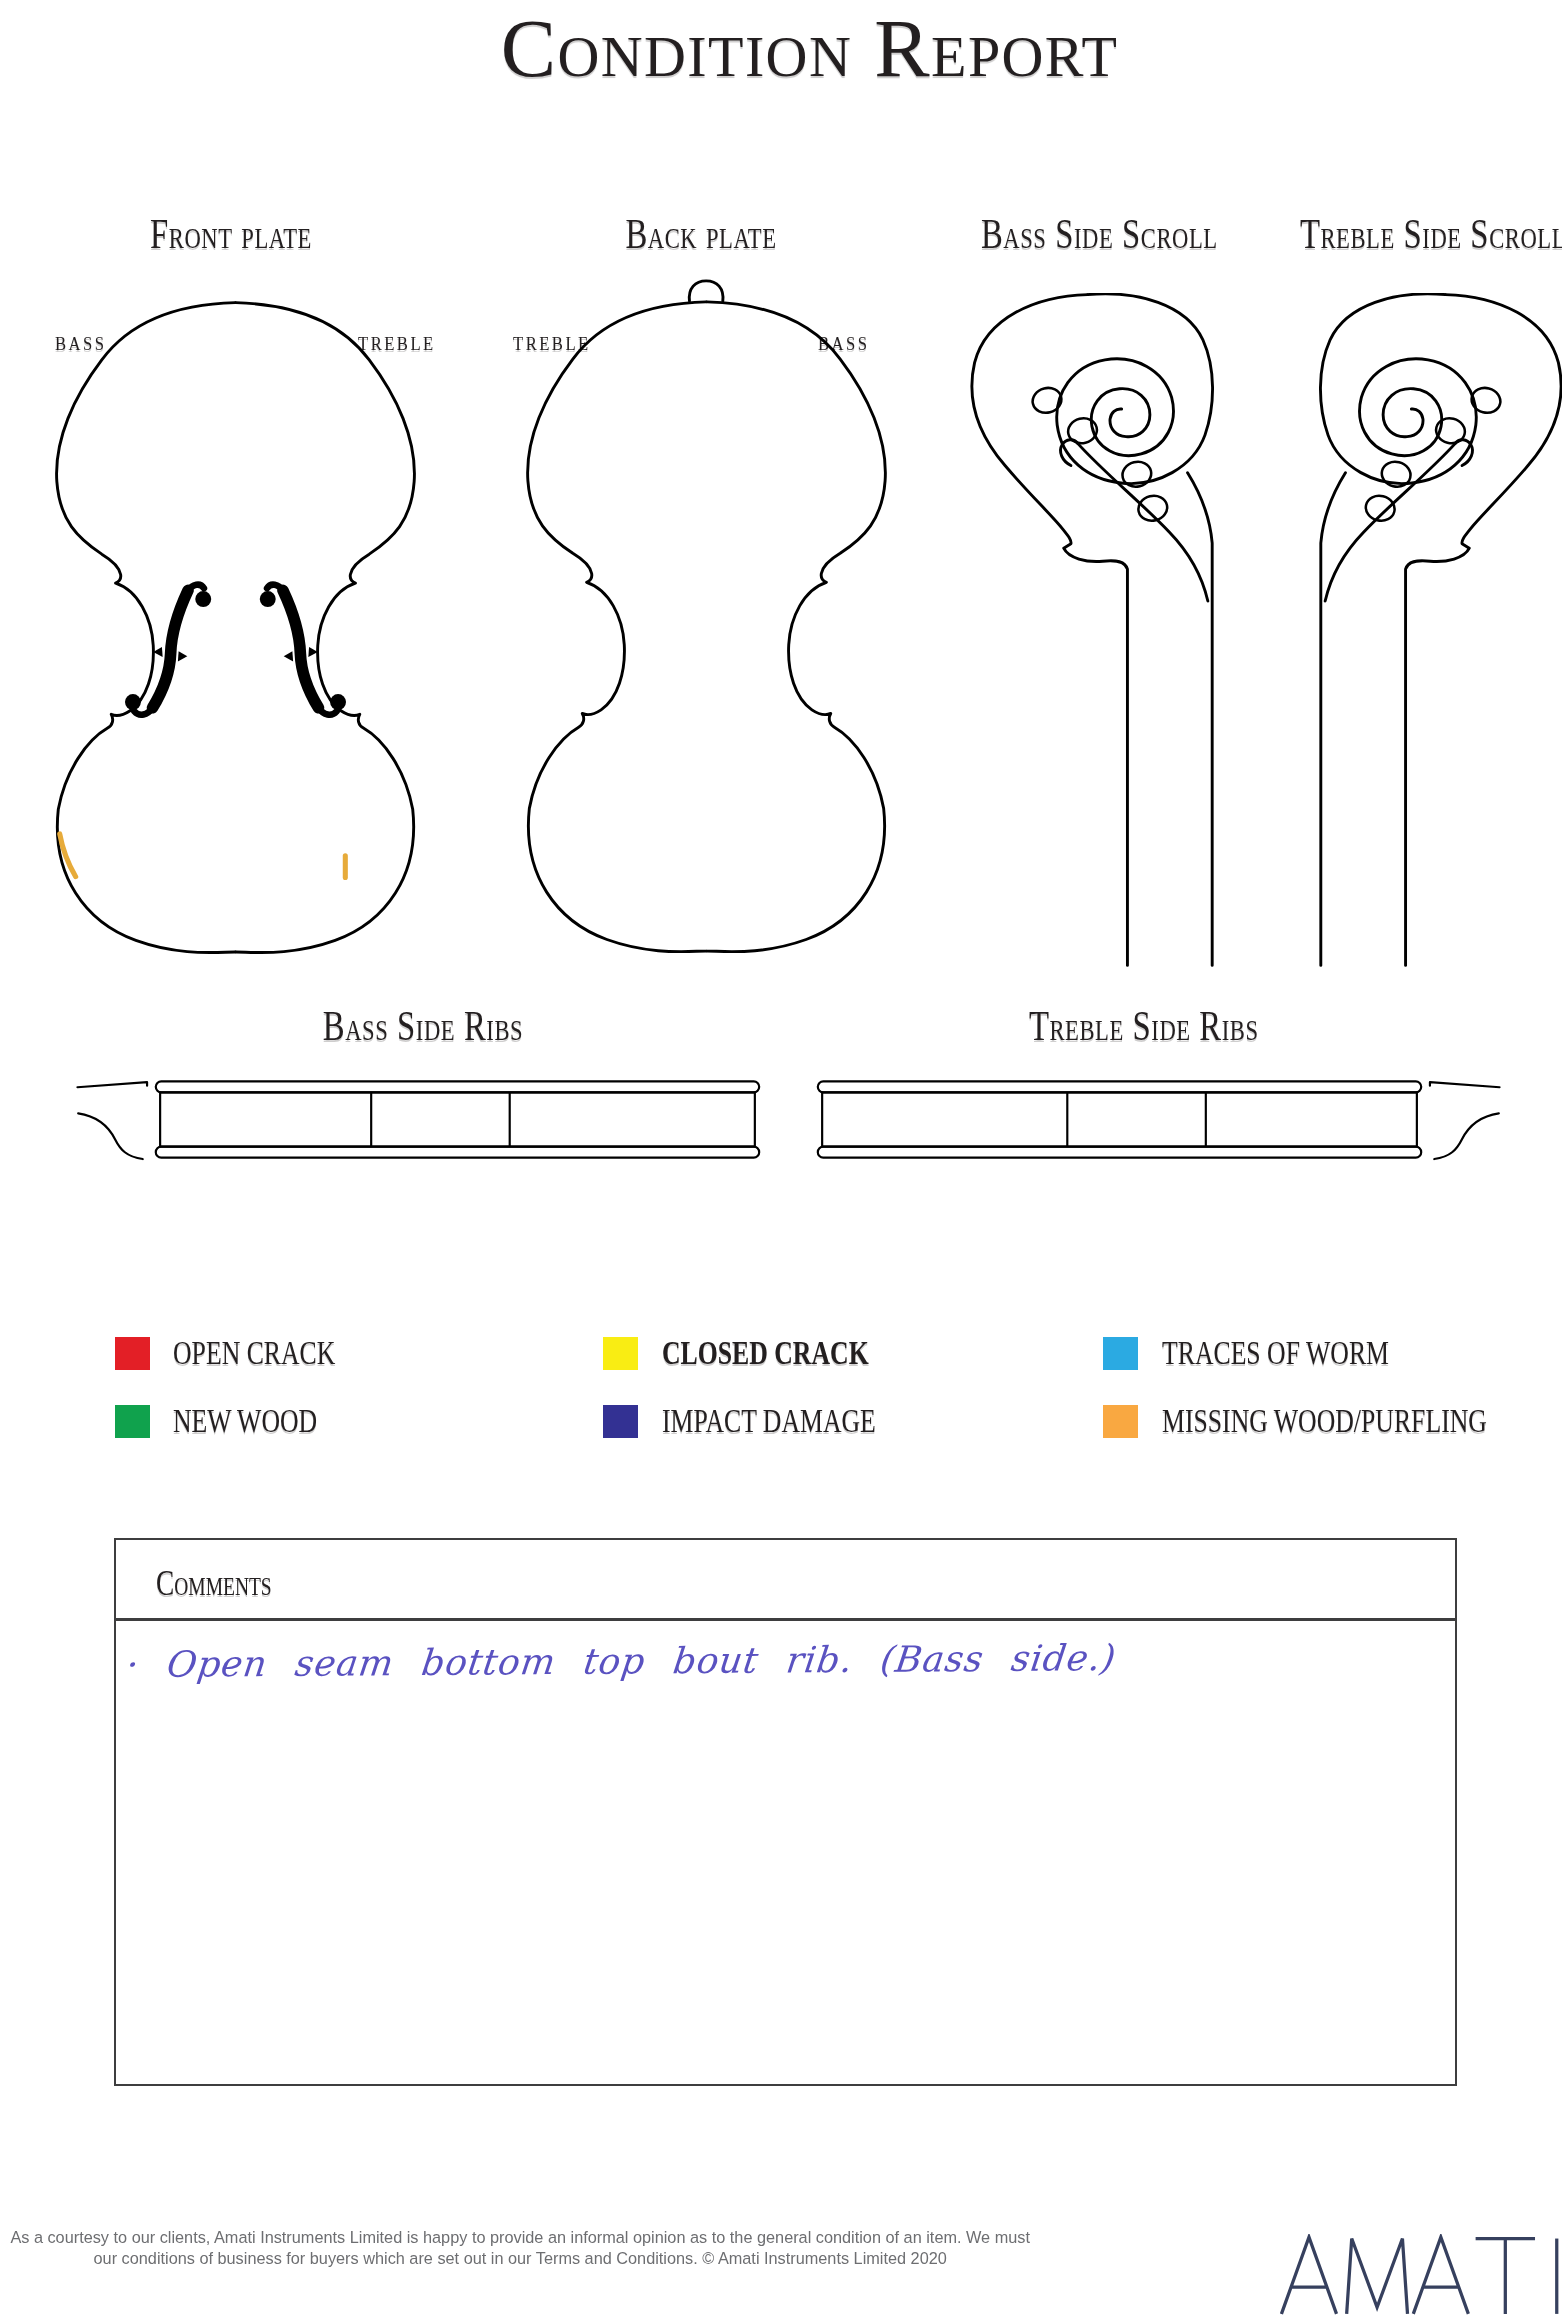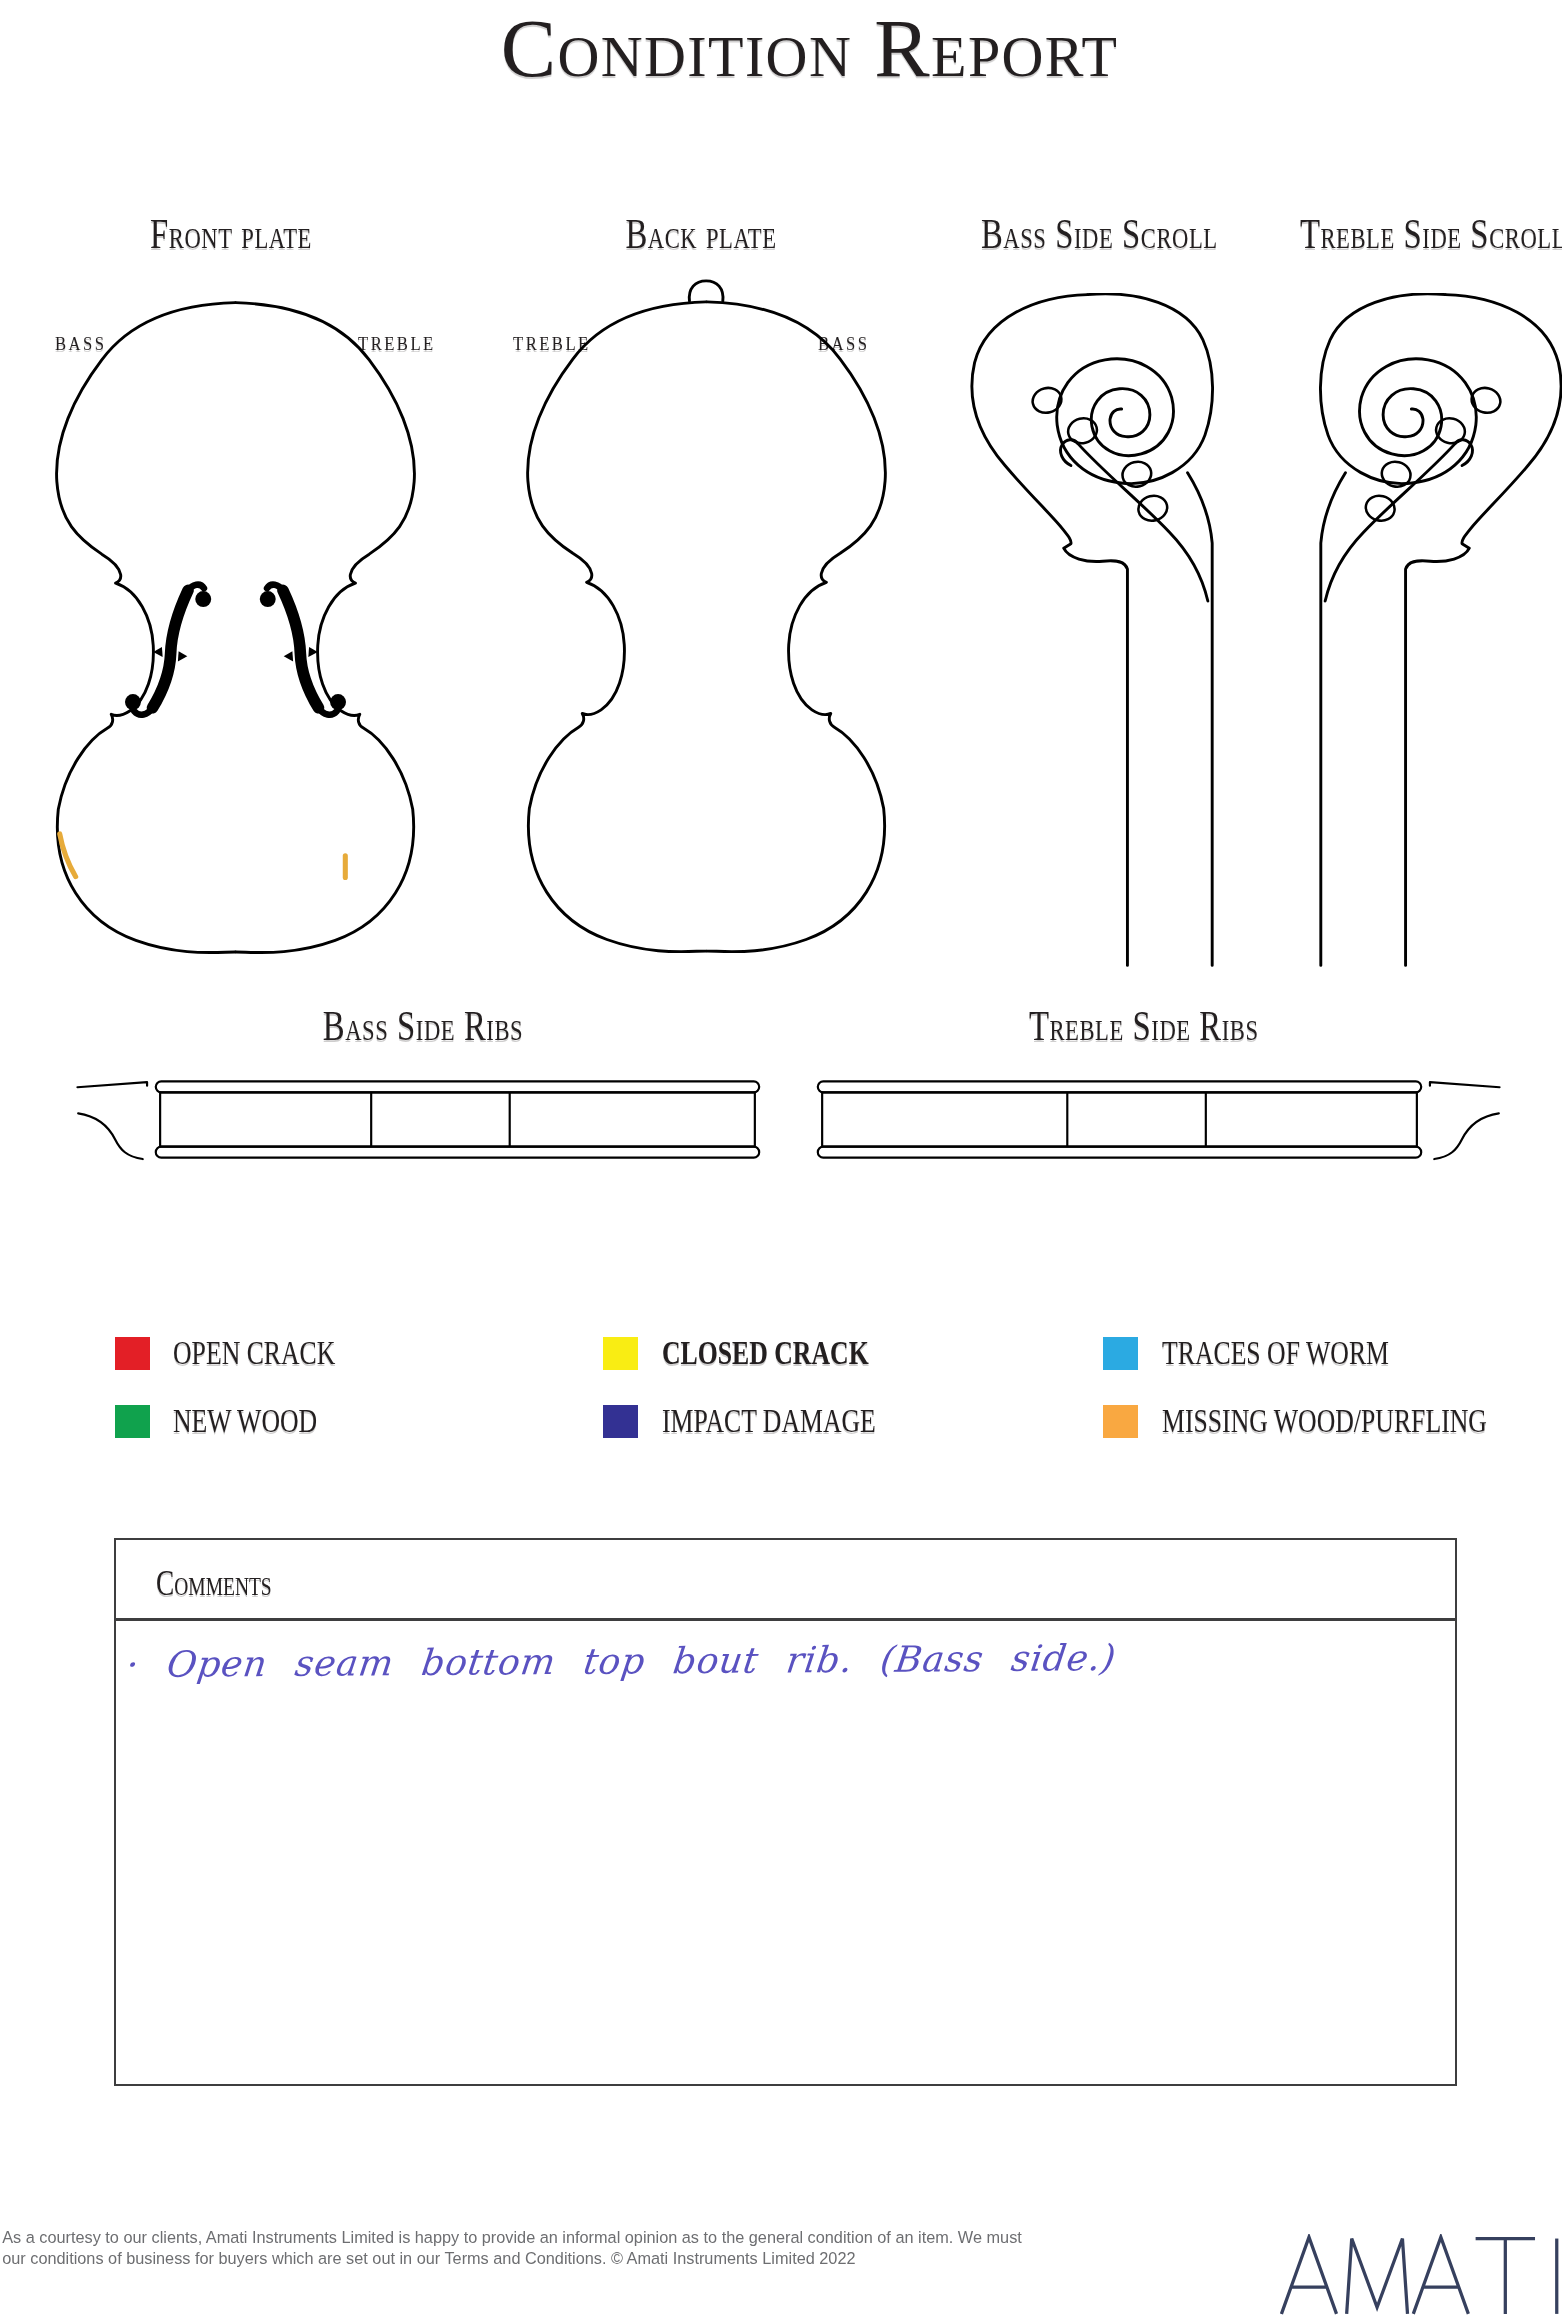--- a/index.html
+++ b/index.html
@@ -176,23 +176,23 @@
 
     <div class="abs swatch" style="left: 1103px; top: 1405px; background: rgb(249, 168, 65);"></div>
     <div class="abs legend-label sc shadowed" style="left:1162px; top:1400px;">MISSING WOOD/PURFLING</div>
   </div>
 
   <div class="abs comments-box" style="left:114px; top:1538px; width:1339px; height:544px;"></div>
   <div class="abs comments-title sc shadowed" style="left:156px; top:1564px;">Comments</div>
   <div class="abs comments-divider" style="left:114px; top:1618px; width:1343px;"></div>
   <div class="abs handwriting" style="left:127px; top:1644px;">· Open seam bottom top bout rib.  (Bass side.)</div>
 
-  <div class="abs footer-text" style="left:2.2px; top:2227px; width:1036px;">
+  <div class="abs footer-text" style="left:2.2px; top:2227px; width:1036px;text-align:center;">
     <div>As a courtesy to our clients, Amati Instruments Limited is happy to provide an informal opinion as to the general condition of an item. We must</div>
-    <div>our conditions of business for buyers which are set out in our Terms and Conditions. © Amati Instruments Limited 2022</div>
+    <div>our conditions of business for buyers which are set out in our Terms and Conditions. © Amati Instruments Limited 2020</div>
   </div>
 
   <div class="abs" style="left:1280px; top:2234px; width:283px; height:83px;">
 
     <svg width="284" height="83" viewBox="0 0 392 114">
       <g fill="none" stroke="#36405e" stroke-width="4.5">
         <path d="M 2,110 L 40,4 L 78,110 M 16,73 L 64,73"></path>
         <path d="M 92,110 L 99,6 L 134,101 L 169,6 L 176,110"></path>
         <path d="M 184,110 L 222,4 L 260,110 M 198,73 L 246,73"></path>
         <path d="M 270,6 L 352,6 M 311,6 L 311,110"></path>

